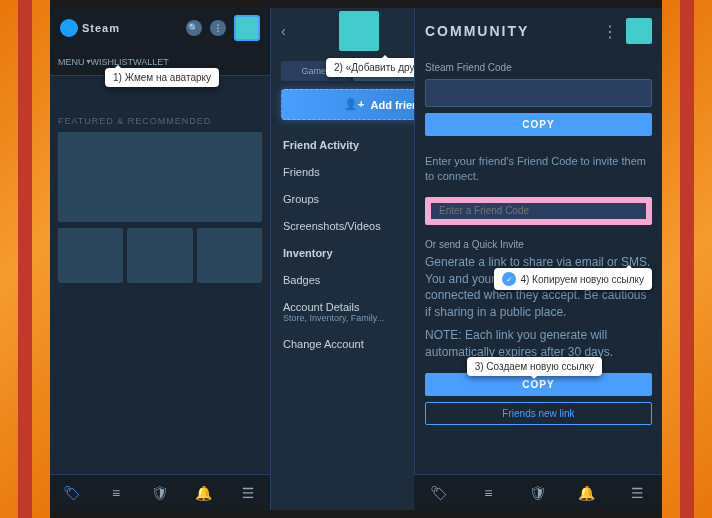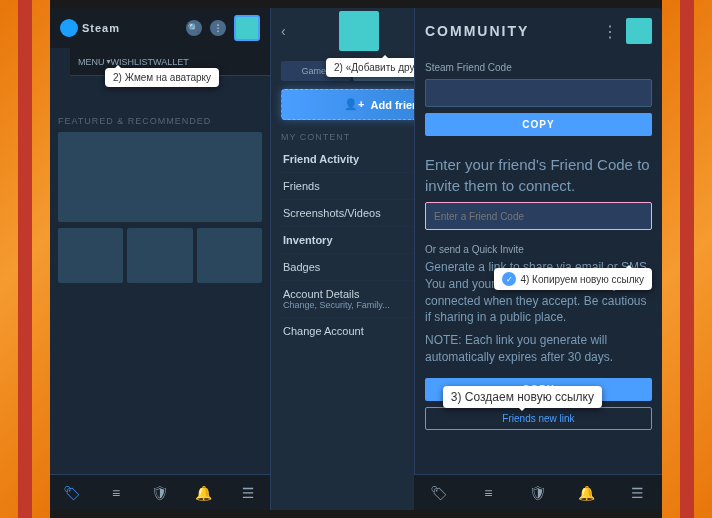--- a/index.html
+++ b/index.html
@@ -111,21 +111,20 @@
 
     .nav-bar {
       display: flex;
       align-items: center;
       padding: 4px 8px;
       background: #171d25;
       height: 28px;
       font-size: 10px;
       color: #c6d4df;
       border-bottom: 1px solid #2a3f5f;
-      margin-left: 20px;
     }
     .nav-item {
       display: flex; align-items: center; gap: 2px;
       cursor: pointer;
       font-size: 9px;
       color: #8fa5b5;
     }
     .nav-item-dropdown {
       font-size: 8px;
     }
@@ -392,55 +391,55 @@
       padding: 6px;
       border-radius: 2px;
       border: none;
       cursor: pointer;
       margin-bottom: 6px;
     }
     .enter-code-input {
       width: 100%;
       height: 28px;
       background: #2a3f5f;
-      border: 1px solid #f9a8d4;
+      border: 6px solid #f9a8d4;
       border-radius: 2px;
       color: #556677;
       font-size: 10px;
       padding: 0 8px;
     }
 
     .description-text {
       color: #7a9bb5;
-      font-size: 15px;
+      font-size: 11px;
       line-height: 1.4;
-      padding: 4px 10px 6px;
+      padding: 4px 10px 12px;
     }
 
     .quick-invite-section {
       padding: 6px 10px;
     }
     .quick-invite-title {
       color: #8fa5b5;
       font-size: 10px;
       margin-bottom: 4px;
     }
     .quick-invite-desc {
       color: #7a9bb5;
       font-size: 12px;
       line-height: 1.4;
       margin-bottom: 6px;
     }
 
     .generate-link-tooltip {
       position: absolute;
-      bottom: 102px; right: 60px;
+      bottom: 134px; right: 60px;
       background: #fff;
       color: #333;
-      font-size: 12px;
+      font-size: 10px;
       padding: 4px 8px;
       border-radius: 4px;
       white-space: nowrap;
       z-index: 20;
       box-shadow: 0 2px 6px rgba(0,0,0,0.5);
     }
     .generate-link-tooltip::after {
       content: '';
       position: absolute;
       bottom: -6px; left: 50%;
@@ -602,21 +601,21 @@
         <span class="nav-item-dropdown">▾</span>
       </span>
       <span class="nav-item">
         <span>WISHLIST</span>
       </span>
       <span class="nav-item">
         <span>WALLET</span>
       </span>
     </div>
 
-    <div class="tooltip-bubble">2) Жмем на аватарку</div>
+    <div class="tooltip-bubble">1) Жмем на аватарку</div>
 
     <div class="featured-section">
       <div class="featured-label">FEATURED &amp; RECOMMENDED</div>
       <div class="featured-img-placeholder"></div>
       <div class="featured-img-small">
         <div class="featured-img-small-item"></div>
         <div class="featured-img-small-item"></div>
         <div class="featured-img-small-item"></div>
       </div>
     </div>
@@ -643,33 +642,33 @@
       <div class="profile-tab">Games</div>
       <div class="profile-tab active">Friends</div>
       <div class="profile-tab">Wallet</div>
     </div>
 
     <button class="add-friends-btn">
       <span>👤+</span>
       <span>Add friends</span>
     </button>
 
-    <div class="my-content-label">MY CONTENT</div>
 
     <div class="menu-list">
       <div class="menu-item bold">Friend Activity</div>
       <div class="menu-item">Friends</div>
+      <div class="menu-item">Groups</div>
       <div class="menu-item">Screenshots/Videos</div>
       <div class="menu-item bold">Inventory</div>
       <div class="menu-item">Badges</div>
 
       <div class="account-details-item">
         <div>
           <div class="account-details-main">Account Details</div>
-          <div class="account-details-sub">Change, Security, Family...</div>
+          <div class="account-details-sub">Store, Inventory, Family...</div>
         </div>
         <span class="chevron-right">›</span>
       </div>
 
       <div class="change-account-item">Change Account</div>
     </div>
 
     <div class="middle-bottom-nav">
       <div class="bottom-nav-icon">🏷</div>
       <div class="bottom-nav-icon">≡</div>

